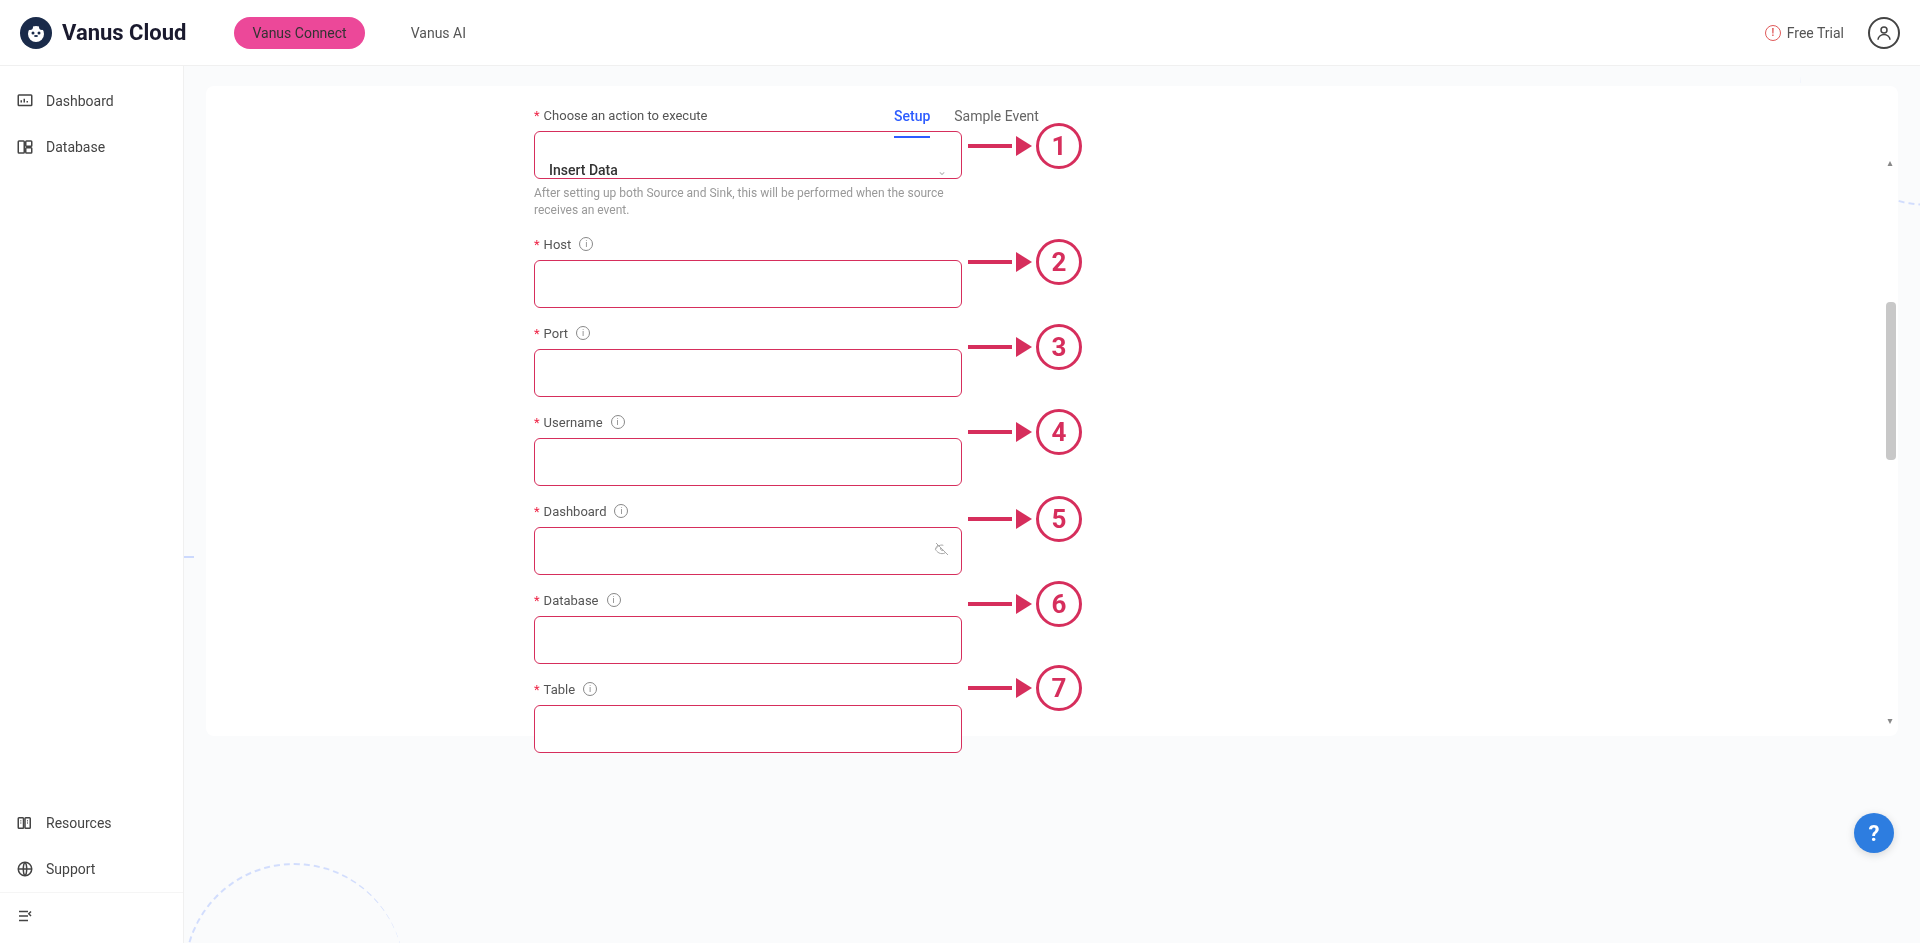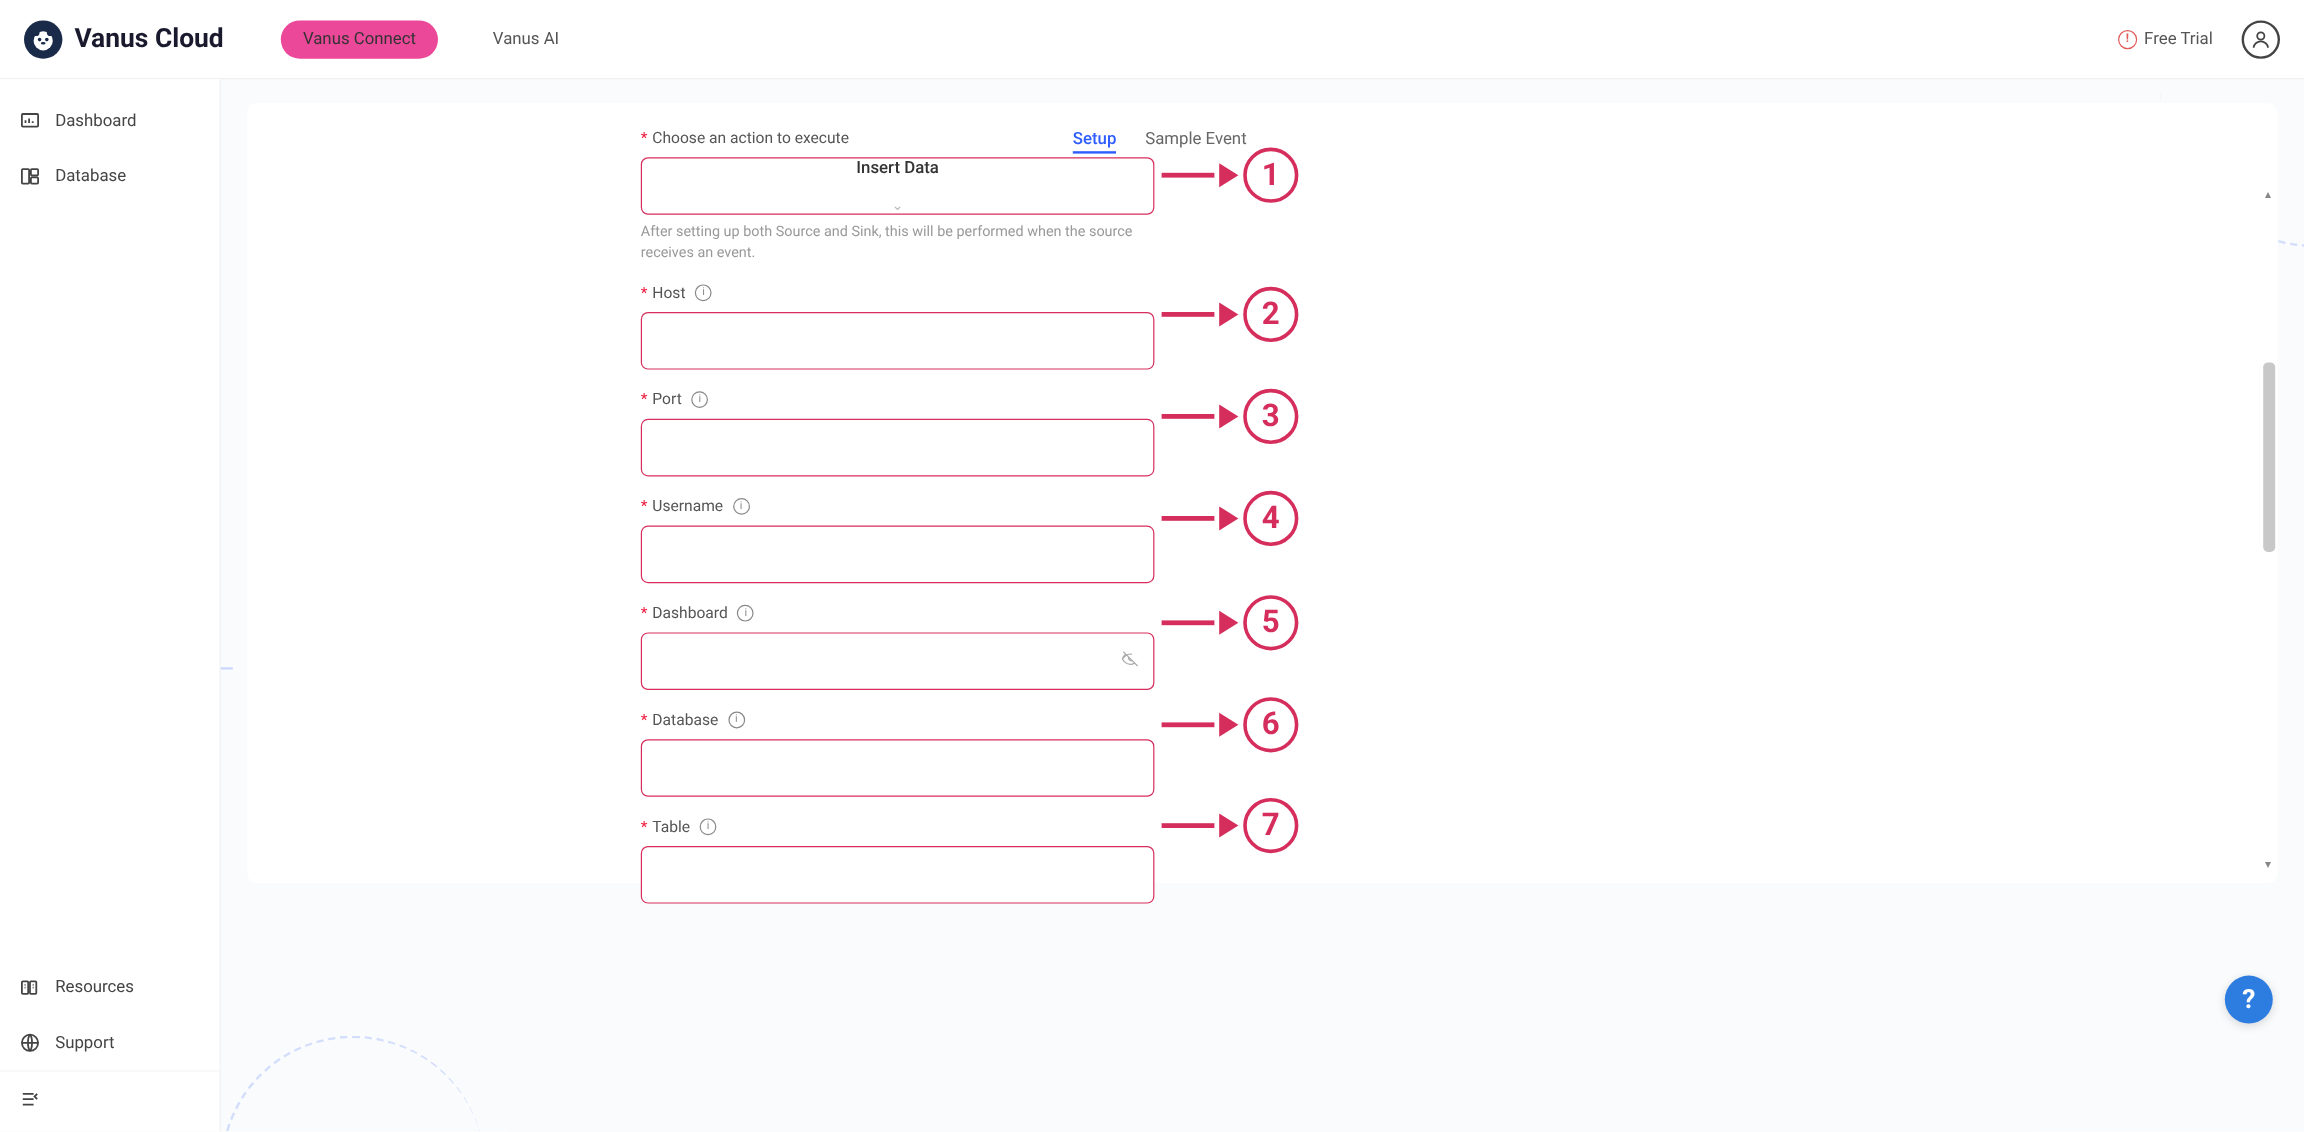--- a/index.html
+++ b/index.html
@@ -36,41 +36,41 @@
 .main { flex: 1; padding: 20px 22px 0 22px; position: relative; overflow: hidden; }
 .card { background: #fff; border-radius: 8px; height: 650px; display: flex; position: relative; }
 .form-col { width: 680px; padding: 22px 0 22px 0; }
 
 
 .field { margin-bottom: 18px; padding-left: 0; }
 .field-label { font-size: 13px; color: #555; margin-bottom: 8px; display: flex; align-items: center; gap: 4px; padding-left: 0; }
 .field-label .req { color: #e24; }
 .info-icon { width: 14px; height: 14px; border: 1px solid #888; border-radius: 50%; display: inline-flex; align-items: center; justify-content: center; font-size: 9px; color: #888; margin-left: 4px; }
 .field-input, .field-select { width: 428px; height: 48px; border: 1.5px solid #d62e5c; border-radius: 6px; padding: 0 14px; font-size: 14px; background: #fff; outline: none; }
-.field-select { display: flex; align-items: center; justify-content: space-between; cursor: pointer; color: #333; font-weight: 500; flex-direction: column; }
+.field-select { display: flex; align-items: flex-end; justify-content: space-between; cursor: pointer; color: #333; font-weight: 500; }
 .field-select .chev { color: #bbb; font-size: 12px; }
 .field-help { font-size: 12px; color: #999; margin-top: 6px; width: 428px; line-height: 1.4; }
 .field-password { position: relative; width: 428px; }
 .field-password input { width: 100%; padding-right: 40px; }
 .eye-icon { position: absolute; right: 12px; top: 50%; transform: translateY(-50%); cursor: pointer; color: #aaa; }
 .eye-icon svg { width: 16px; height: 16px; }
 
 
 .form-block { margin-left: 328px; }
 
 
 .annot { position: absolute; display: flex; align-items: center; gap: 4px; pointer-events: none; }
 .arrow-stem { width: 44px; height: 4px; background: #d62e5c; position: relative; }
 .arrow-head { width: 0; height: 0; border-top: 10px solid transparent; border-bottom: 10px solid transparent; border-left: 16px solid #d62e5c; }
 .circ { width: 46px; height: 46px; border: 3px solid #d62e5c; border-radius: 50%; display: flex; align-items: center; justify-content: center; font-size: 26px; font-weight: 700; color: #d62e5c; background: #fff; }
 
 
 .right-panel { flex: 1; border-left: none; padding: 22px 8px 22px 8px; position: relative; }
 .right-tabs { display: flex; gap: 24px; font-size: 14px; padding-left: 0; }
-.right-tab { padding-bottom: 2px; color: #666; cursor: pointer; }
+.right-tab { padding-bottom: 12px; color: #666; cursor: pointer; }
 .right-tab.active { color: #2d5cff; border-bottom: 2px solid #2d5cff; font-weight: 500; }
 
 
 .scroll-track { position: absolute; right: 2px; top: 72px; bottom: 10px; width: 12px; display: flex; flex-direction: column; align-items: center; }
 .scroll-arrow { font-size: 10px; color: #888; cursor: pointer; line-height: 1; }
 .scroll-thumb { width: 10px; background: #c8c8c8; border-radius: 4px; position: absolute; right: 0; height: 158px; top: 144px; }
 
 
 .help-fab { position: absolute; right: 26px; bottom: 90px; width: 40px; height: 40px; border-radius: 50%; background: #2d7de0; color: #fff; display: flex; align-items: center; justify-content: center; font-size: 22px; font-weight: 700; cursor: pointer; box-shadow: 0 2px 8px rgba(0,0,0,.15); }
 

